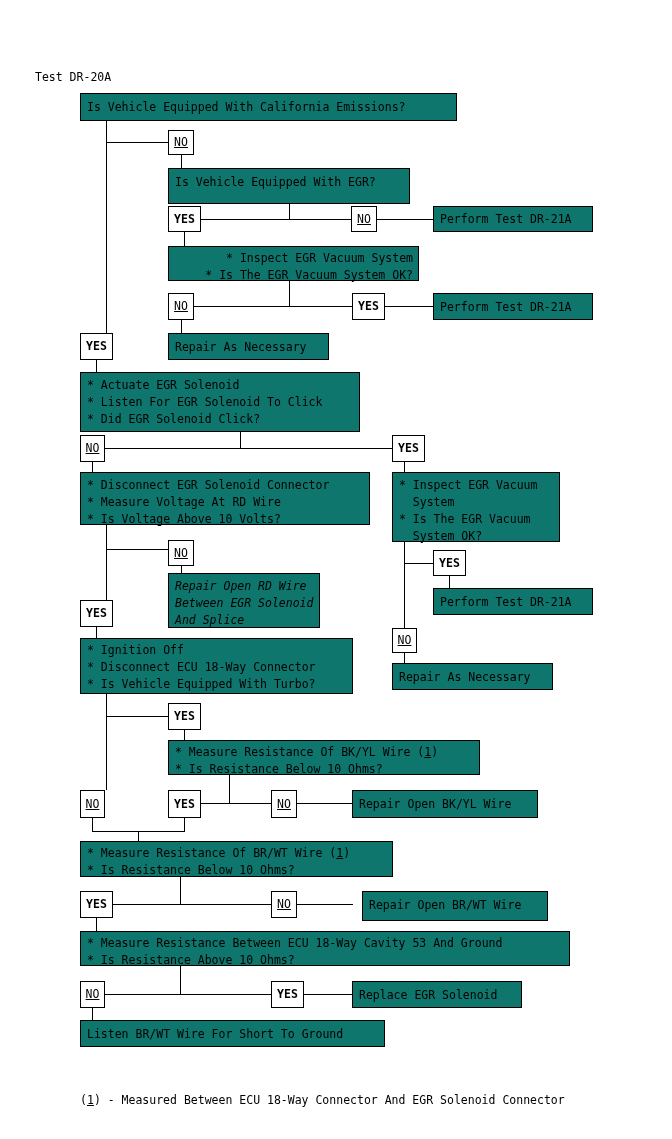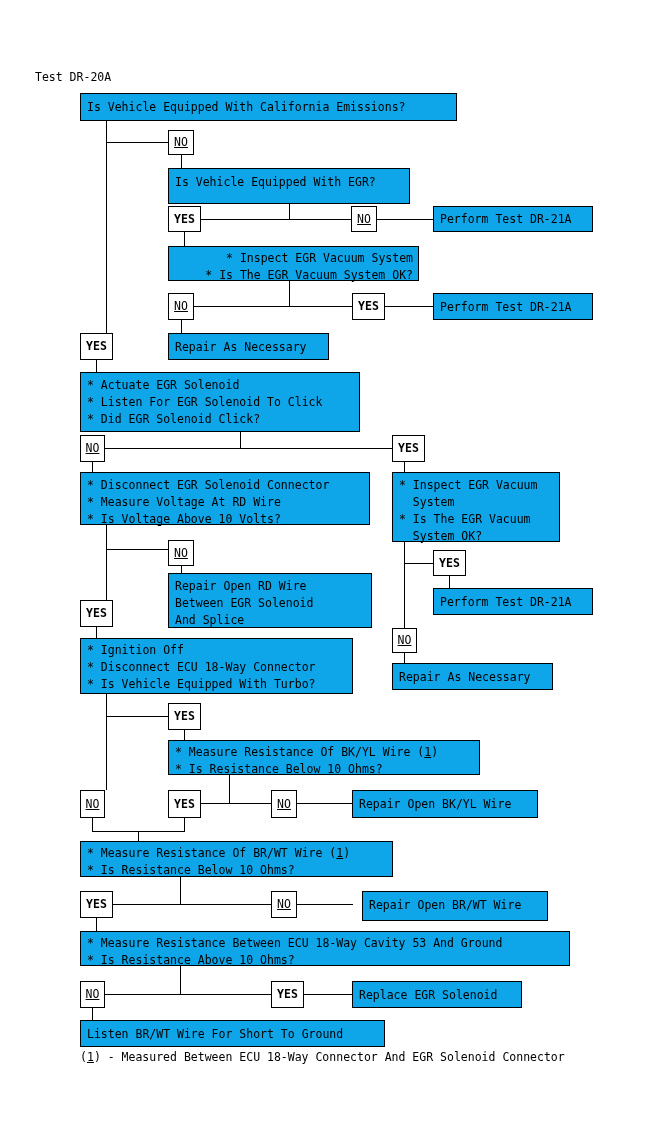--- a/index.html
+++ b/index.html
@@ -14,21 +14,21 @@
     position: relative;
     width: 672px;
     height: 1139px;
     background: #ffffff;
     overflow: hidden;
   }
   .box {
     position: absolute;
     border: 1px solid #000000;
     box-sizing: border-box;
-    background: #0ea5e9;
+    background: #0f766e;
     font-size: 11.5px;
     line-height: 17px;
     color: #000000;
     white-space: pre;
     padding: 3px 5px 3px 6px;
     z-index: 3;
   }
   .node {
     position: absolute;
     border: 1px solid #000000;
@@ -57,20 +57,21 @@
     white-space: pre;
     z-index: 3;
   }
   .footnote {
     position: absolute;
     font-size: 11.5px;
     line-height: 14px;
     color: #000000;
     white-space: pre;
     z-index: 3;
+    margin-top: 43px;
   }
   .footnote .u { text-decoration: underline; }
   .box .u { text-decoration: underline; }
   .hline {
     position: absolute;
     background: #000000;
     height: 1px;
     z-index: 1;
   }
   .vline {
@@ -199,21 +200,21 @@
 
   <div class="box" style="left:392px; top:472px; width:168px; height:70px; padding-top:4px;">* Inspect EGR Vacuum
   System
 * Is The EGR Vacuum
   System OK?</div>
 
   <div class="node no" style="left:168px; top:540px; width:26px; height:26px;">NO</div>
 
   <div class="node yes" style="left:433px; top:550px; width:33px; height:26px;">YES</div>
 
-  <div class="box" style="left:168px; top:573px; width:204px; height:55px; padding-top:4px;">Repair Open RD Wire
+  <div class="box" style="left:168px; top:573px; width:152px; height:55px; padding-top:4px;font-style:italic;">Repair Open RD Wire
 Between EGR Solenoid
 And Splice</div>
 
   <div class="box" style="left:433px; top:588px; width:160px; height:27px; padding-top:5px;">Perform Test DR-21A</div>
 
   <div class="node yes" style="left:80px; top:600px; width:33px; height:27px;">YES</div>
 
   <div class="node no" style="left:392px; top:628px; width:25px; height:25px;">NO</div>
 
   <div class="box" style="left:392px; top:663px; width:161px; height:27px; padding-top:5px;">Repair As Necessary</div>

